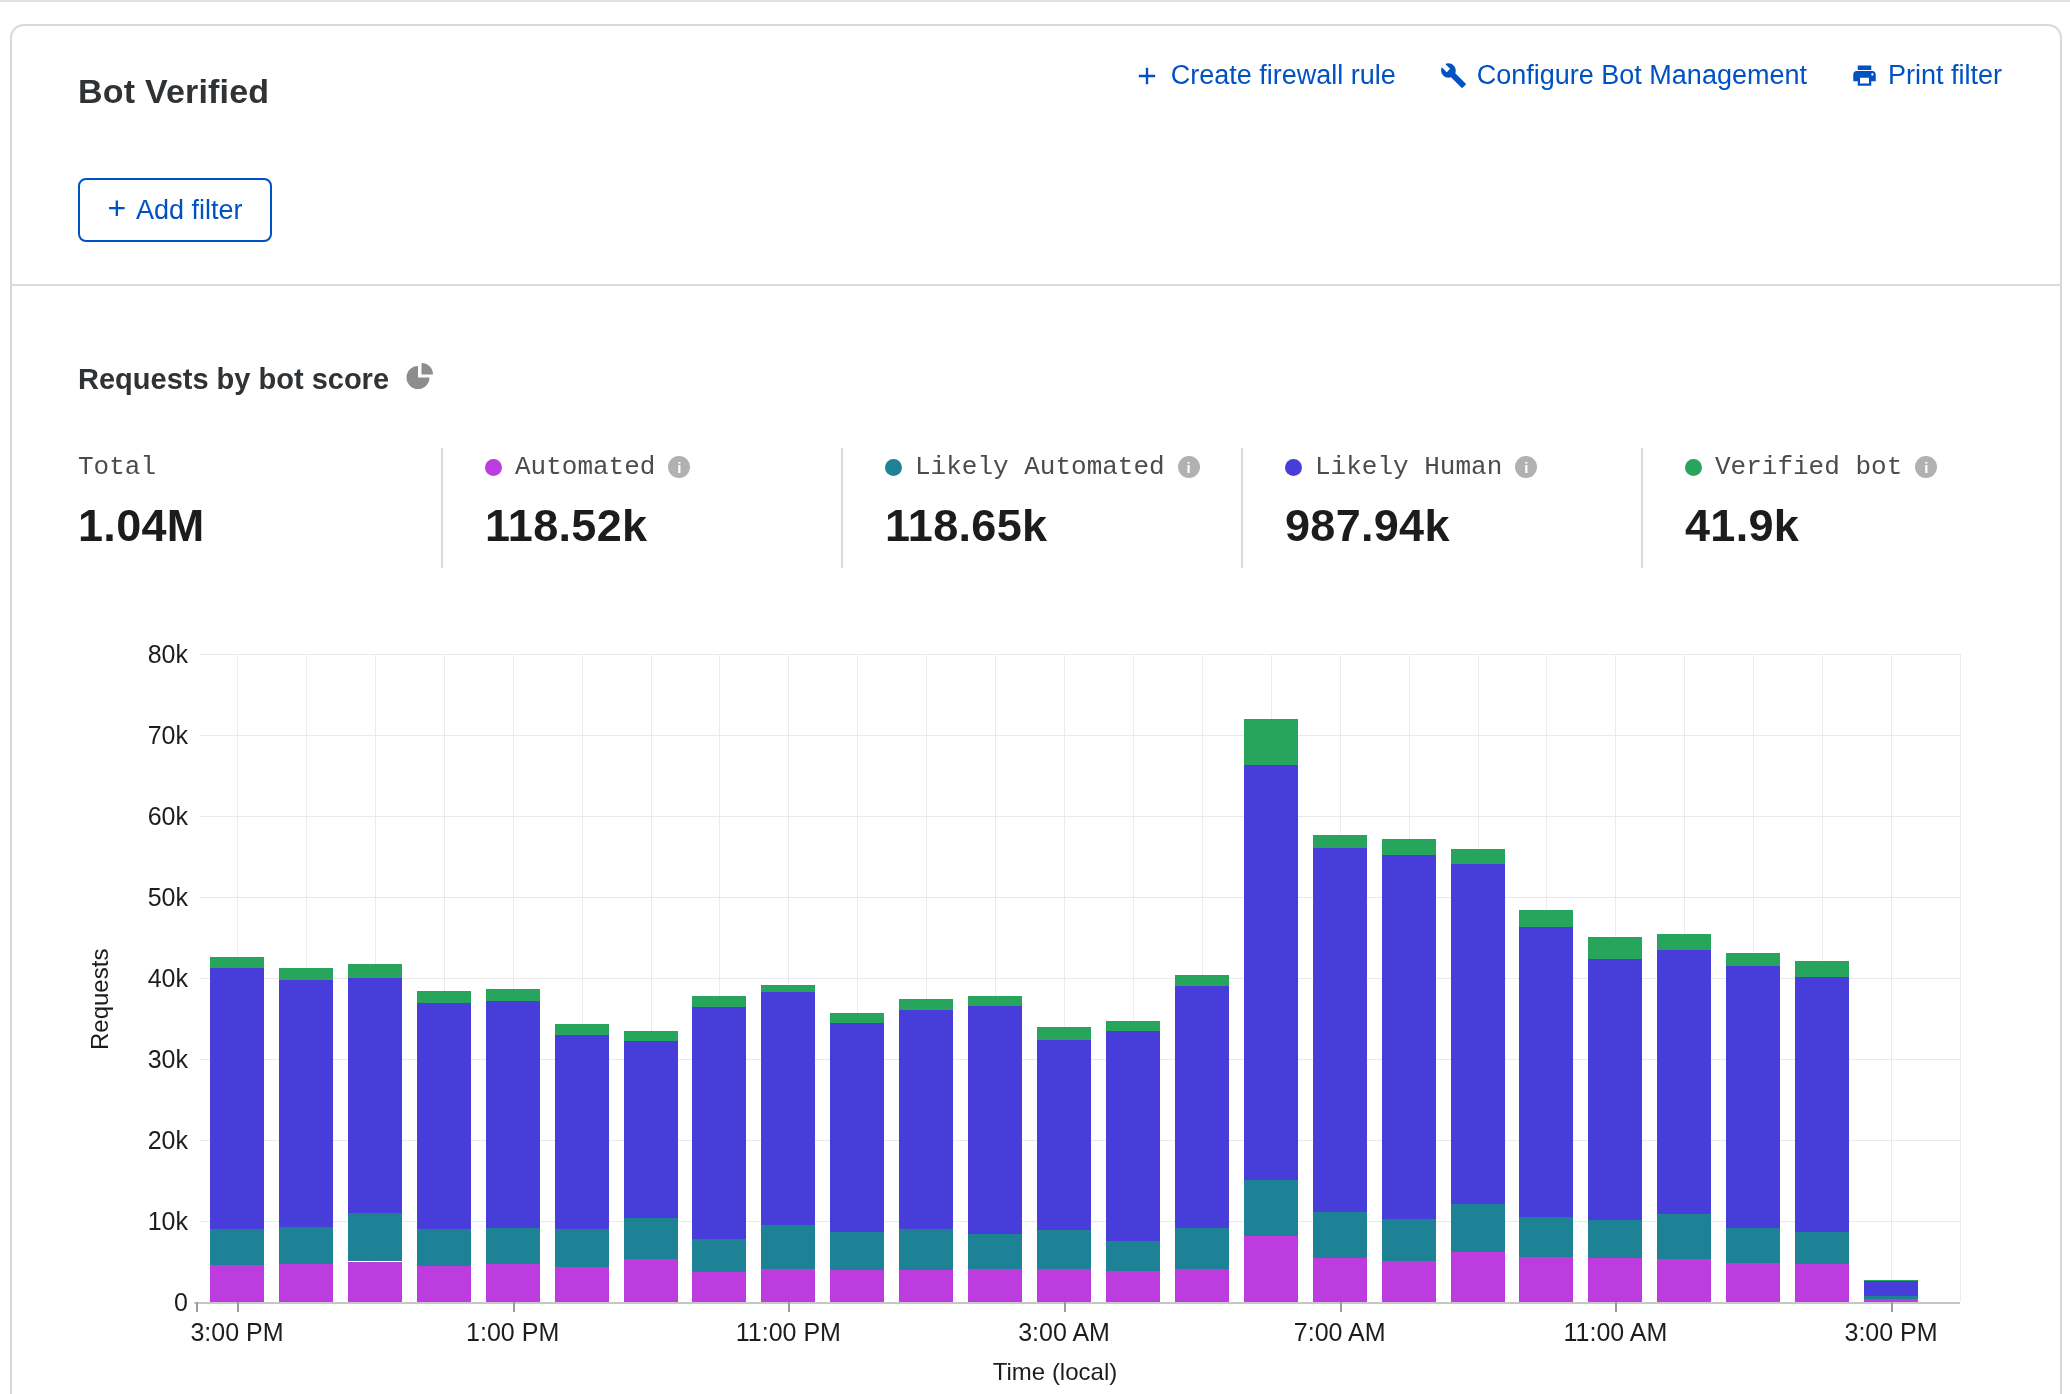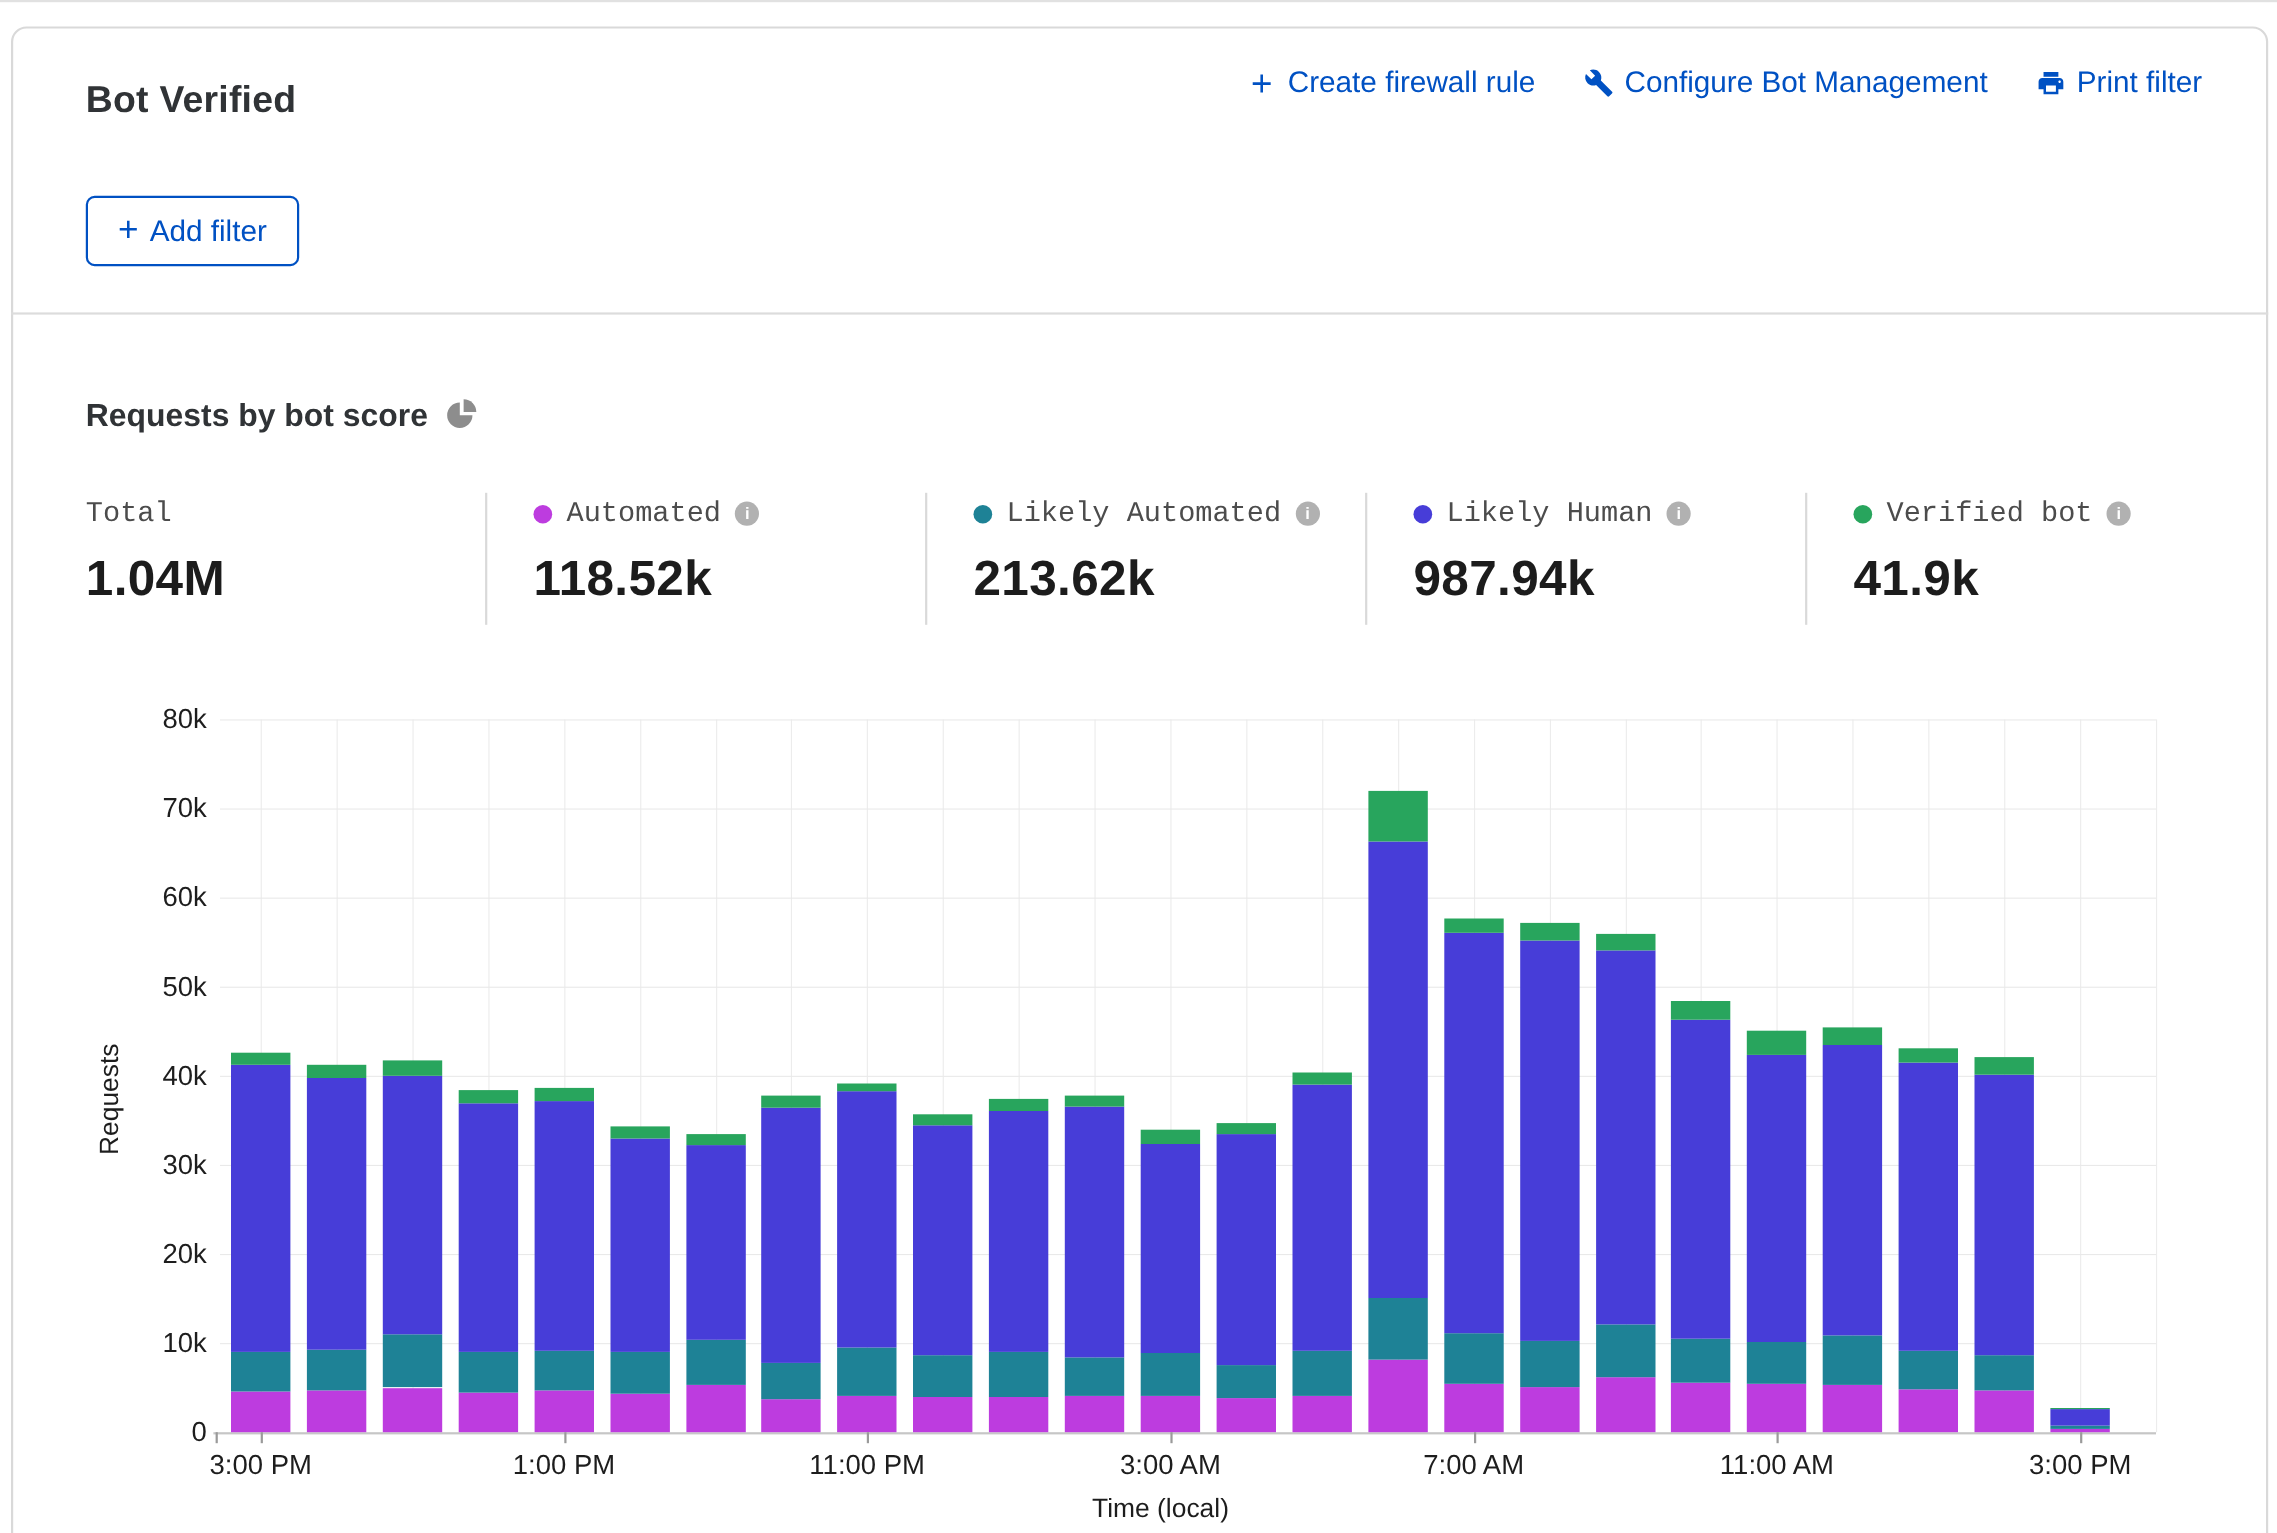--- a/index.html
+++ b/index.html
@@ -15,21 +15,21 @@
   .add-filter-btn { position:absolute; left:78px; top:178px; width:194px; height:64px; border:2px solid #0051c3;
           border-radius:8px; background:#fff; color:#0051c3; font-size:27px; display:flex; align-items:center;
           justify-content:center; gap:10px; cursor:pointer; font-family:"Liberation Sans", sans-serif; }
   .add-filter-btn .plus { font-size:32px; font-weight:400; margin-top:-3px; }
   .time-range { position:absolute; left:1695px; top:170px; width:308px; height:74px; border:2px solid #919191;
           border-radius:8px; background:#fff; display:flex; align-items:center; padding:0 24px; cursor:pointer; }
   .time-range .val { font-size:27px; color:#2b2b2b; flex:1; }
   .caret { width:0; height:0; border-left:10px solid transparent; border-right:10px solid transparent;
           border-top:13px solid #4f4f4f; }
   .header-divider { position:absolute; left:10px; top:284px; width:2052px; height:2px; background:#dcdcdc; }
-  .section-title-row { position:absolute; left:78px; top:362px; display:flex; gap:16px; }
+  .section-title-row { position:absolute; left:78px; top:362px; display:flex; align-items:center; gap:16px; }
   .section-title { font-size:29px; font-weight:700; color:#303336; }
   .stat-divider { position:absolute; top:448px; width:2px; height:120px; background:#d9d9d9; }
   .stat-col { position:absolute; top:452px; }
   .stat-label-row { display:flex; align-items:center; gap:13px; height:30px; }
   .stat-label { font-size:26px; color:#4c4c4c;font-family:Liberation Mono, monospace; }
   .dot { width:17px; height:17px; border-radius:50%; }
   .info-icon { width:22px; height:22px; border-radius:50%; background:#b1b1b1; color:#fff; font-size:15px;
           font-weight:700; display:flex; align-items:center; justify-content:center; font-style:normal; }
   .stat-value { margin-top:18px; font-size:45px; font-weight:700; color:#1c1c1c; letter-spacing:0.3px; }
   
@@ -116,21 +116,21 @@
       <span class="info-icon">i</span>
     </div>
     <div class="stat-value">118.52k</div>
   </div>
   <div class="stat-col" style="left:885px">
     <div class="stat-label-row">
       <span class="dot" style="background:#1e8296"></span>
       <span class="stat-label">Likely Automated</span>
       <span class="info-icon">i</span>
     </div>
-    <div class="stat-value">213.62k</div>
+    <div class="stat-value">118.65k</div>
   </div>
   <div class="stat-col" style="left:1285px">
     <div class="stat-label-row">
       <span class="dot" style="background:#473dd8"></span>
       <span class="stat-label">Likely Human</span>
       <span class="info-icon">i</span>
     </div>
     <div class="stat-value">987.94k</div>
   </div>
   <div class="stat-col" style="left:1685px">

